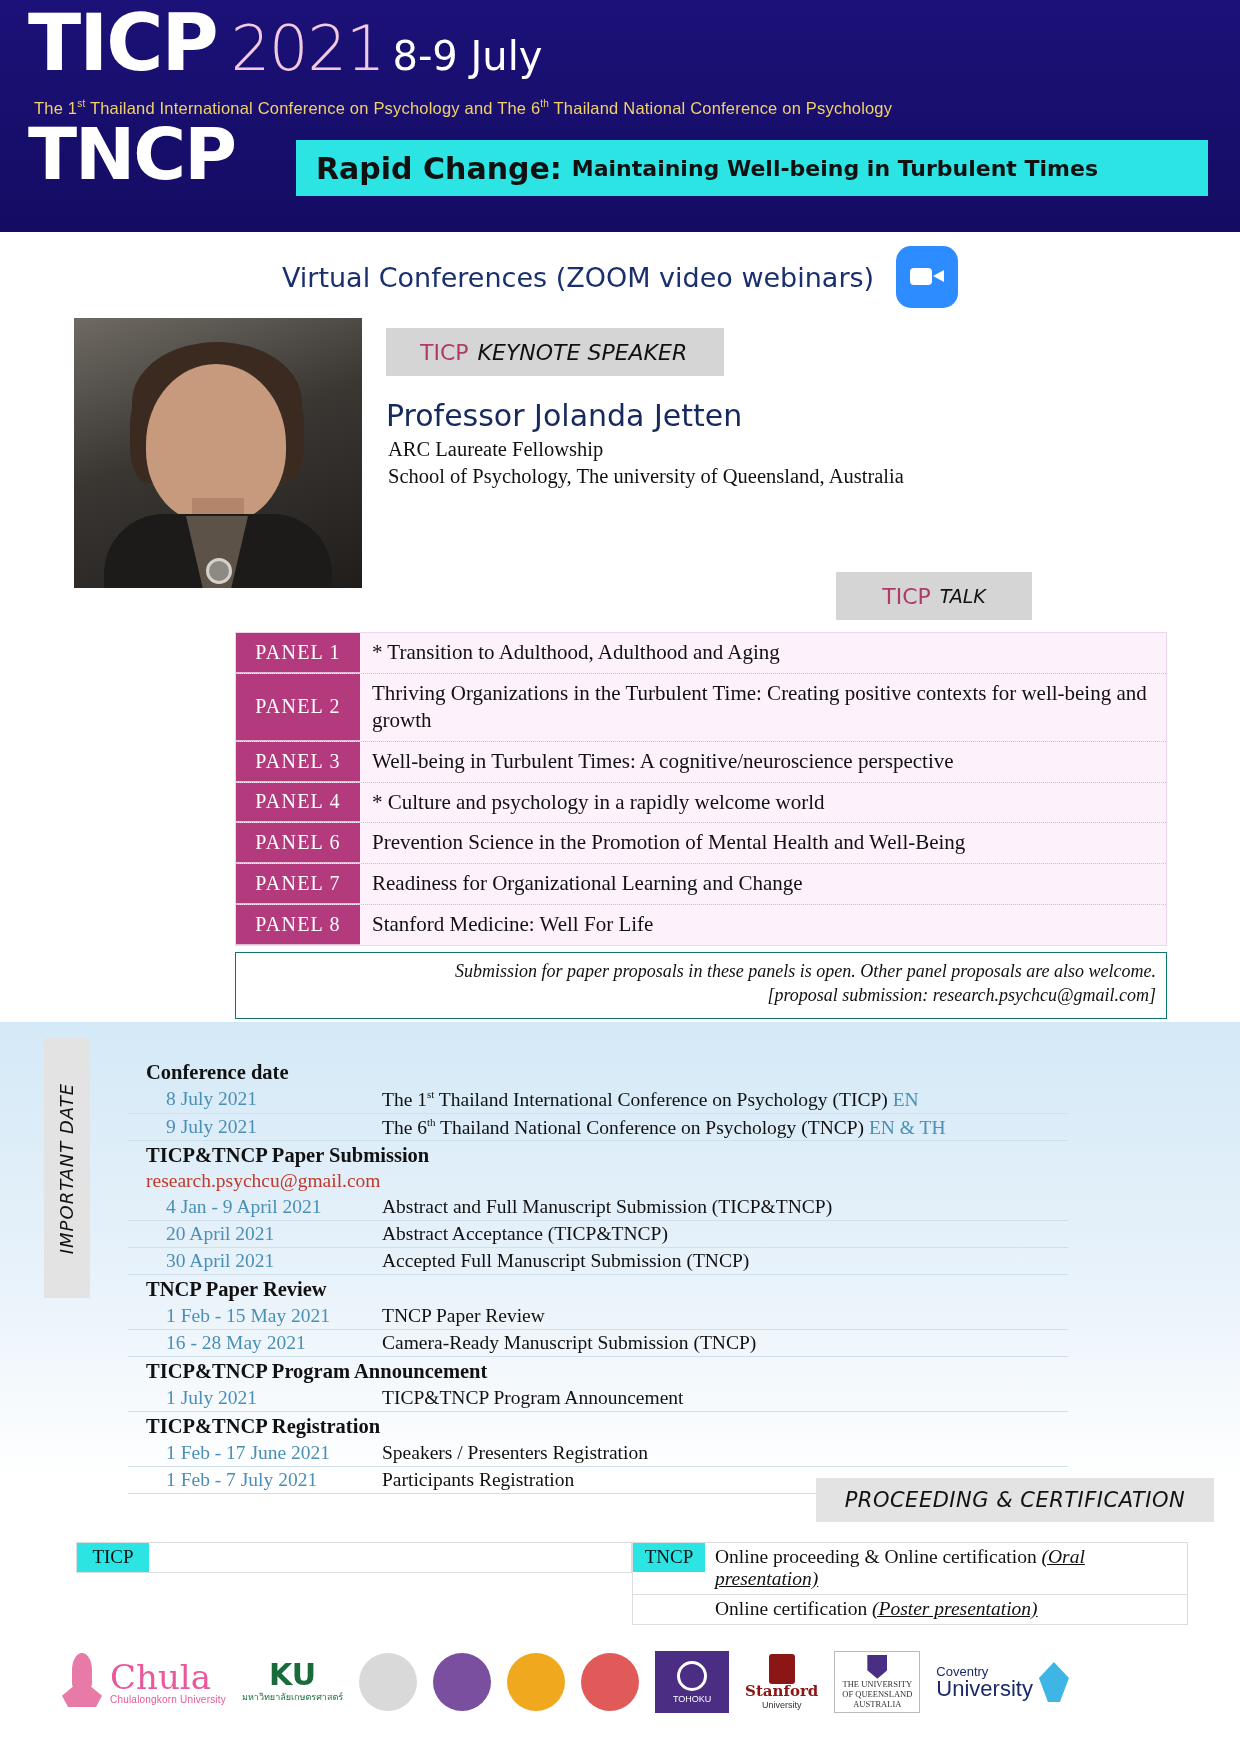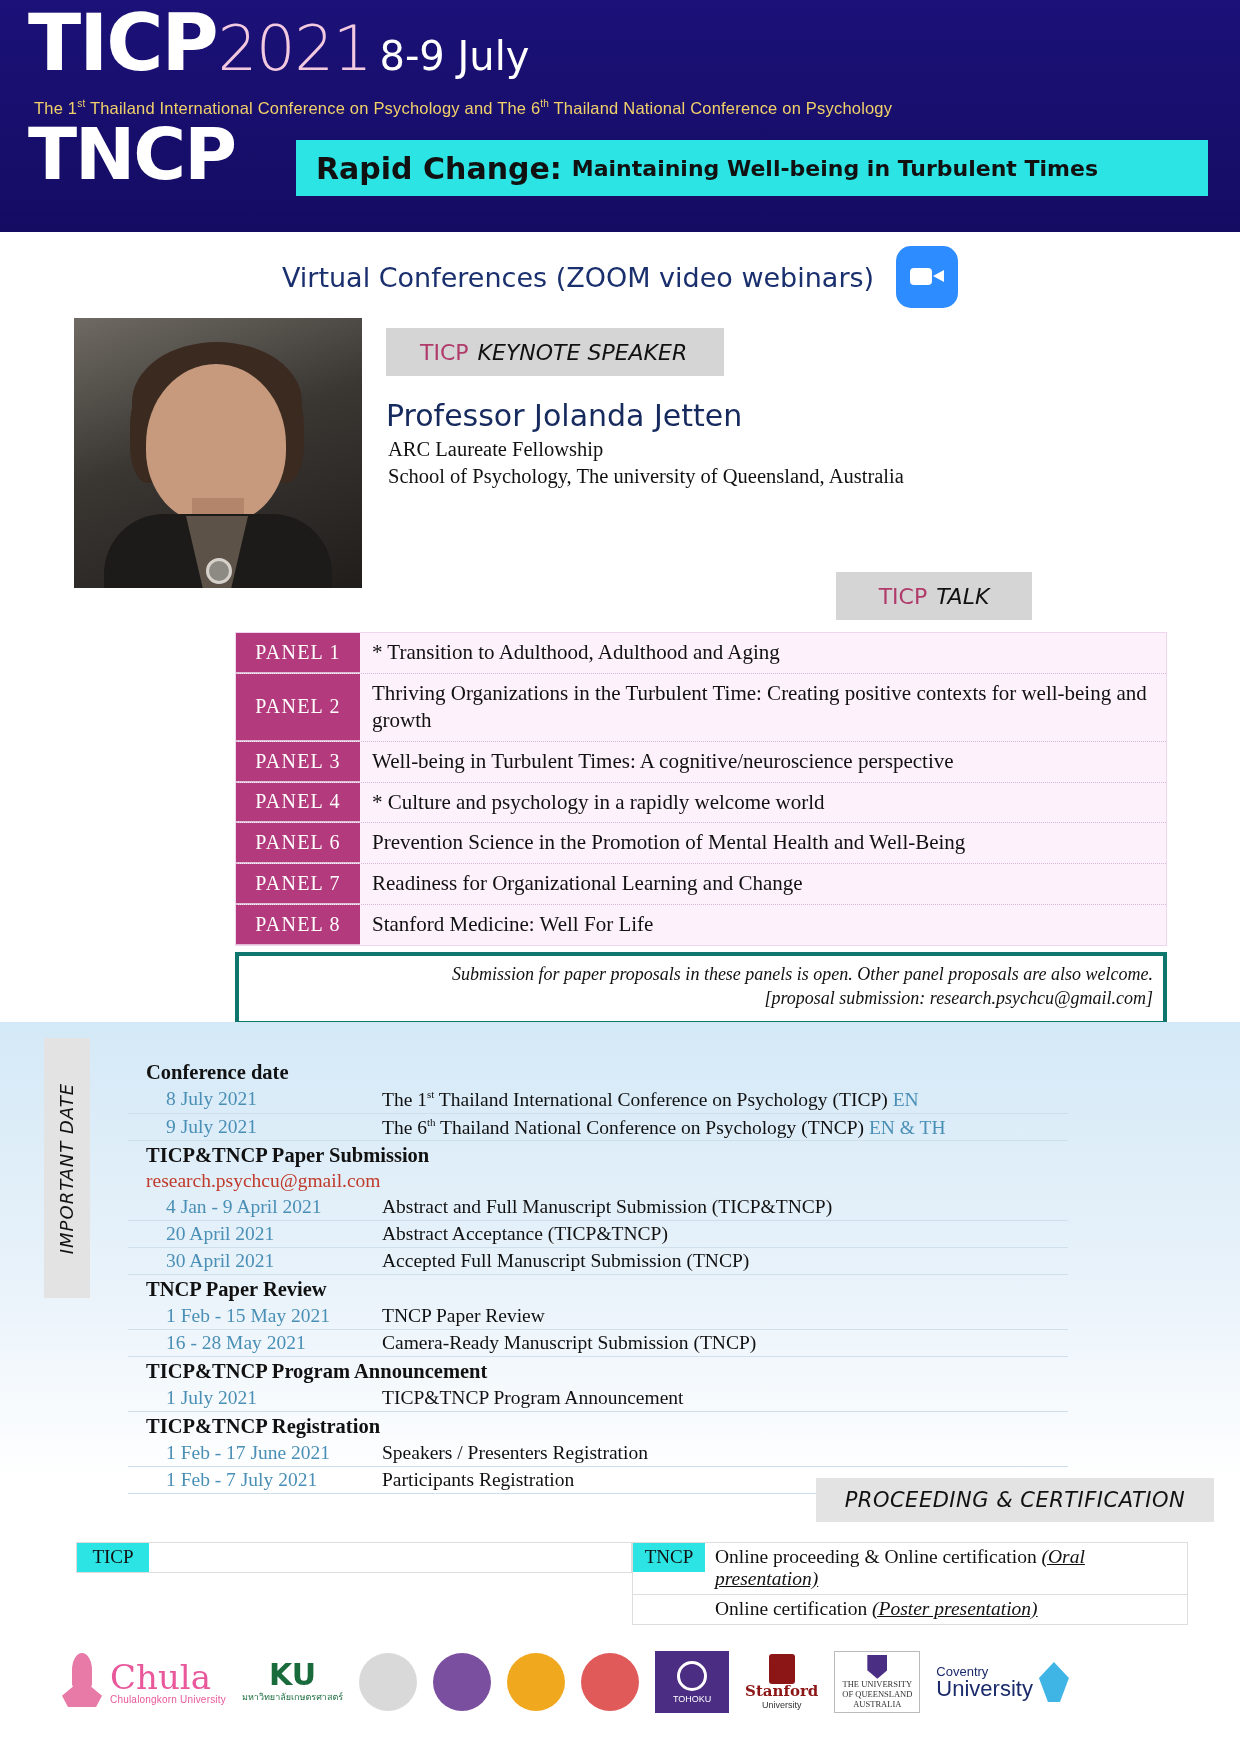--- a/index.html
+++ b/index.html
@@ -35,21 +35,21 @@
     color: #ffffff;
     letter-spacing: -2px;
     line-height: 1;
   }
   .year {
     font-family: "DejaVu Sans", sans-serif;
     font-size: 62px;
     font-weight: 300;
     color: #f3c9e0;
     letter-spacing: -1px;
-    margin-left: 1px;
+    margin-left: 14px;
     line-height: 1;
   }
   .dates {
     font-family: "DejaVu Sans", sans-serif;
     font-size: 40px;
     color: #ffffff;
     margin-left: 8px;
     font-weight: 400;
     line-height: 1;
   }
@@ -250,21 +250,21 @@
     align-items: center;
     justify-content: center;
   }
   .tag-talk .t1 {
     font-family: "DejaVu Sans", sans-serif;
     font-size: 22px;
     color: #b03a6a;
   }
   .tag-talk .t2 {
     font-family: "DejaVu Sans", sans-serif;
-    font-size: 22px;
+    font-size: 19px;
     color: #111;
     font-style: italic;
     margin-left: 9px;
   }
 
   
   .panels {
     position: absolute;
     left: 235px; top: 632px;
     width: 932px;
@@ -303,21 +303,21 @@
     left: 235px; top: 952px;
     width: 932px;
     background: #ffffff;
     padding: 6px 10px 10px 10px;
     font-family: "Liberation Serif", serif;
     font-size: 18px;
     font-style: italic;
     color: #111;
     text-align: right;
     line-height: 1.35;
-    border: 4px solid #0f766e;
+    border: 1px solid #0f766e;
   }
 
   
   .dates-bg {
     position: absolute;
     left: 0; top: 1022px;
     width: 1240px; height: 460px;
     background: linear-gradient(180deg,#d4e9f7 0%, #e8f2fa 55%, #ffffff 100%);
   }
   .imp-tab {

